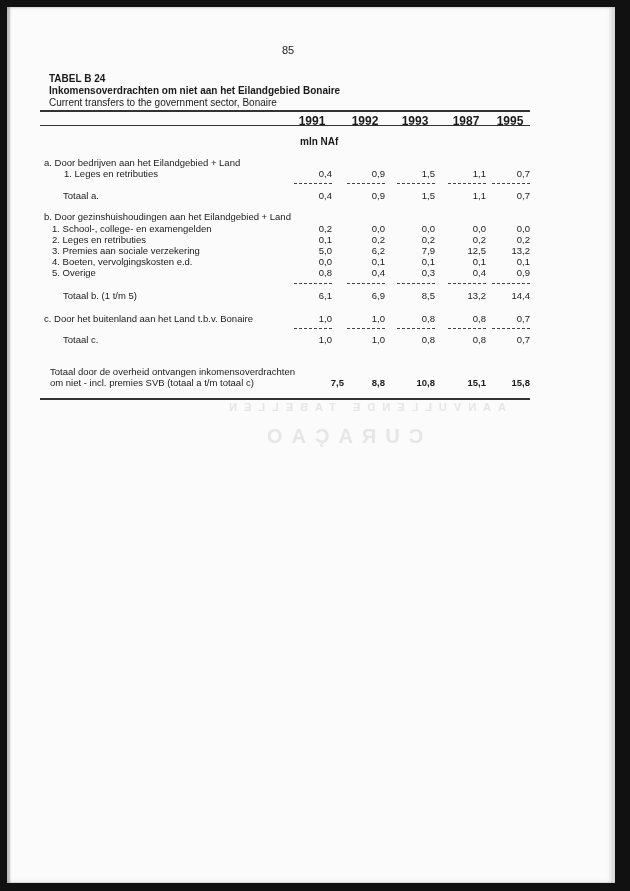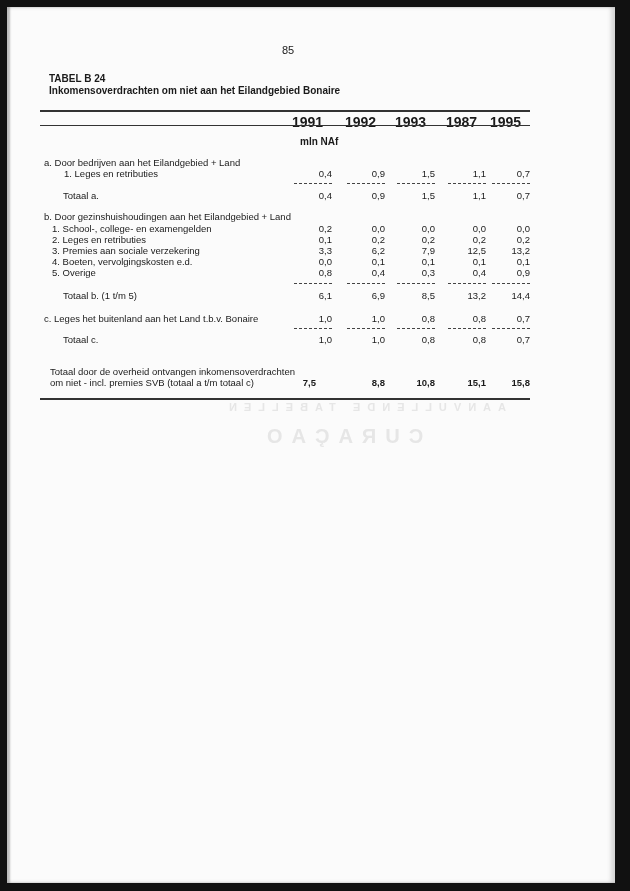--- a/index.html
+++ b/index.html
@@ -23,21 +23,21 @@
   .pagenum { position: absolute; left: 282px; top: 44px; font-size: 11px; }
   .hdr { position: absolute; left: 49px; top: 73px; width: 490px; }
   .t-code { font-size: 10px; font-weight: bold; line-height: 12px; }
   .t-nl { font-size: 10px; font-weight: bold; line-height: 12px; }
   .t-en { font-size: 10px; line-height: 12px; }
   .rule { position: absolute; left: 40px; width: 490px; background: #333; }
   .r1 { top: 110px; height: 1.5px; }
   .r2 { top: 125px; height: 1px; }
   .r3 { top: 398px; height: 1.5px; }
 
-  .year { position: absolute; top: 114px; font-size: 14px; font-weight: bold; text-align: left; width: 40px; }
+  .year { position: absolute; top: 114px; font-size: 12px; font-weight: bold; text-align: center; width: 40px; }
   .unit { position: absolute; left: 300px; top: 136px; font-size: 10px; font-weight: bold; }
 
   .lbl { position: absolute; font-size: 9.5px; line-height: 11px; white-space: nowrap; }
   .row { position: absolute; left: 0; width: 630px; height: 11px; }
   .cell { position: absolute; font-size: 9.5px; text-align: right; width: 40px; line-height: 11px; }
   .cell.b { font-weight: bold; }
   .dash { position: absolute; width: 38px; border-top: 1px dashed #444; }
 </style>
 </head>
 <body>
@@ -45,20 +45,21 @@
 <div class="page"></div>
 
 <div class="ghost g1">AANVULLENDE TABELLEN</div>
 <div class="ghost g2">CURAÇAO</div>
 
 <div class="pagenum">85</div>
 
 <div class="hdr">
   <div class="t-code">TABEL B 24</div>
   <div class="t-nl">Inkomensoverdrachten om niet aan het Eilandgebied Bonaire</div>
+  <div class="t-en">Current transfers to the government sector, Bonaire</div>
 </div>
 
 <div class="rule r1"></div>
 <div class="year" style="left:292px">1991</div>
 <div class="year" style="left:345px">1992</div>
 <div class="year" style="left:395px">1993</div>
 <div class="year" style="left:446px">1987</div>
 <div class="year" style="left:490px">1995</div>
 <div class="rule r2"></div>
 <div class="unit">mln NAf</div>
@@ -101,21 +102,21 @@
 <div class="row" style="top:234px">
   <div class="lbl" style="left:52px">2.  Leges en retributies</div>
   <div class="cell" style="left:292px">0,1</div>
   <div class="cell" style="left:345px">0,2</div>
   <div class="cell" style="left:395px">0,2</div>
   <div class="cell" style="left:446px">0,2</div>
   <div class="cell" style="left:490px">0,2</div>
 </div>
 <div class="row" style="top:245px">
   <div class="lbl" style="left:52px">3.  Premies aan sociale verzekering</div>
-  <div class="cell" style="left:292px">3,3</div>
+  <div class="cell" style="left:292px">5,0</div>
   <div class="cell" style="left:345px">6,2</div>
   <div class="cell" style="left:395px">7,9</div>
   <div class="cell" style="left:446px">12,5</div>
   <div class="cell" style="left:490px">13,2</div>
 </div>
 <div class="row" style="top:256px">
   <div class="lbl" style="left:52px">4.  Boeten, vervolgingskosten e.d.</div>
   <div class="cell" style="left:292px">0,0</div>
   <div class="cell" style="left:345px">0,1</div>
   <div class="cell" style="left:395px">0,1</div>
@@ -140,21 +141,21 @@
 <div class="row" style="top:290px">
   <div class="lbl" style="left:63px">Totaal b. (1 t/m 5)</div>
   <div class="cell" style="left:292px">6,1</div>
   <div class="cell" style="left:345px">6,9</div>
   <div class="cell" style="left:395px">8,5</div>
   <div class="cell" style="left:446px">13,2</div>
   <div class="cell" style="left:490px">14,4</div>
 </div>
 
 <div class="row" style="top:313px">
-  <div class="lbl" style="left:44px">c.  Leges het buitenland aan het Land t.b.v. Bonaire</div>
+  <div class="lbl" style="left:44px">c.  Door het buitenland aan het Land t.b.v. Bonaire</div>
   <div class="cell" style="left:292px">1,0</div>
   <div class="cell" style="left:345px">1,0</div>
   <div class="cell" style="left:395px">0,8</div>
   <div class="cell" style="left:446px">0,8</div>
   <div class="cell" style="left:490px">0,7</div>
 </div>
 <div>
   <div class="dash" style="left:294px;top:328px"></div>
   <div class="dash" style="left:347px;top:328px"></div>
   <div class="dash" style="left:397px;top:328px"></div>
@@ -166,19 +167,19 @@
   <div class="cell" style="left:292px">1,0</div>
   <div class="cell" style="left:345px">1,0</div>
   <div class="cell" style="left:395px">0,8</div>
   <div class="cell" style="left:446px">0,8</div>
   <div class="cell" style="left:490px">0,7</div>
 </div>
 
 <div class="lbl" style="left:50px;top:366px">Totaal door de overheid ontvangen inkomensoverdrachten</div>
 <div class="row" style="top:377px">
   <div class="lbl" style="left:50px">om niet - incl. premies SVB (totaal a t/m totaal c)</div>
-  <div class="cell b" style="left:276px">7,5</div>
+  <div class="cell b" style="left:304px">7,5</div>
   <div class="cell b" style="left:345px">8,8</div>
   <div class="cell b" style="left:395px">10,8</div>
   <div class="cell b" style="left:446px">15,1</div>
   <div class="cell b" style="left:490px">15,8</div>
 </div>
 <div class="rule r3"></div>
 
 </body></html>

